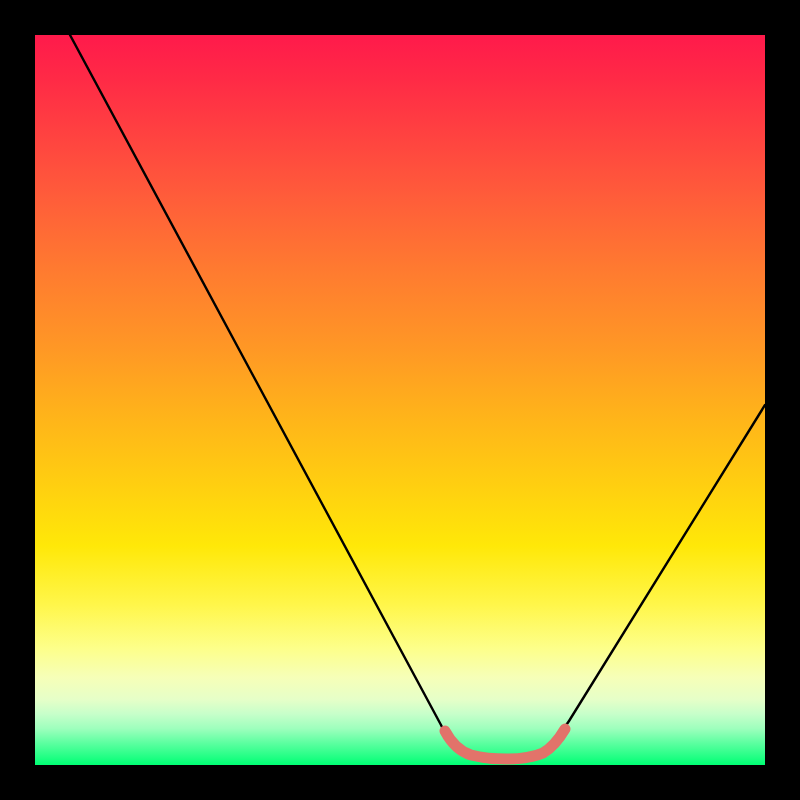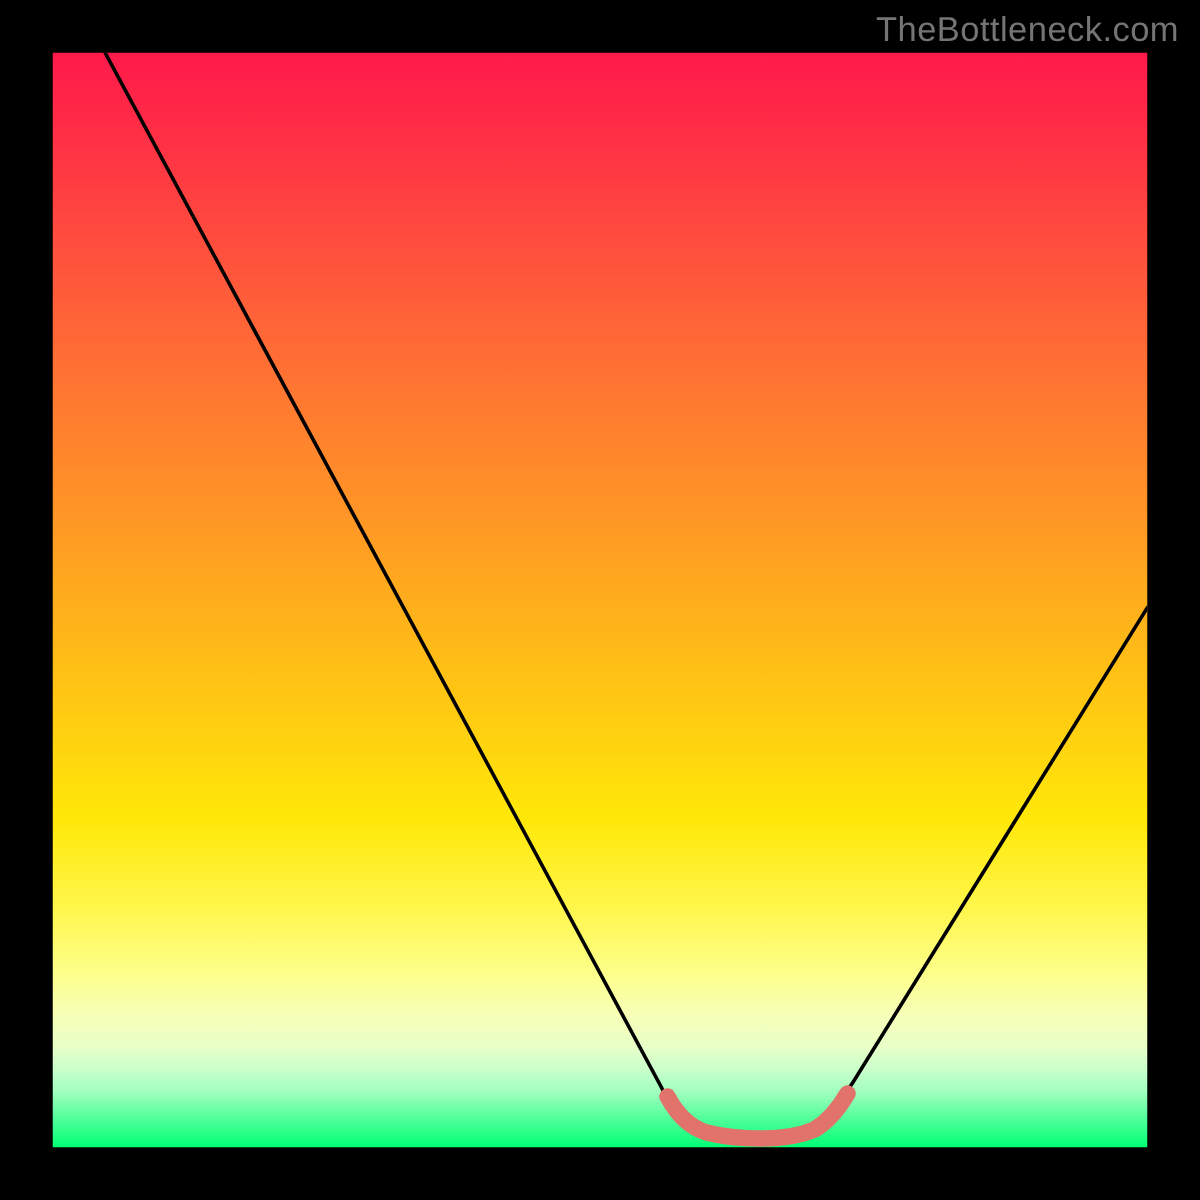--- a/index.html
+++ b/index.html
@@ -84,14 +84,13 @@
                L 730 370" fill="none" stroke="#000" stroke-width="2.4" stroke-linecap="round"></path>
 
       <path d="M 410 696
                Q 420 715 436 720
                Q 452 724 472 724
                Q 494 724 508 718
                Q 520 711 530 694" fill="none" stroke="#e2736a" stroke-width="11" stroke-linecap="round" stroke-linejoin="round"></path>
     </svg>
   </div>
 
-  <div class="watermark">TheBottleneck.com</div>
 </div>
 
 </body></html>

